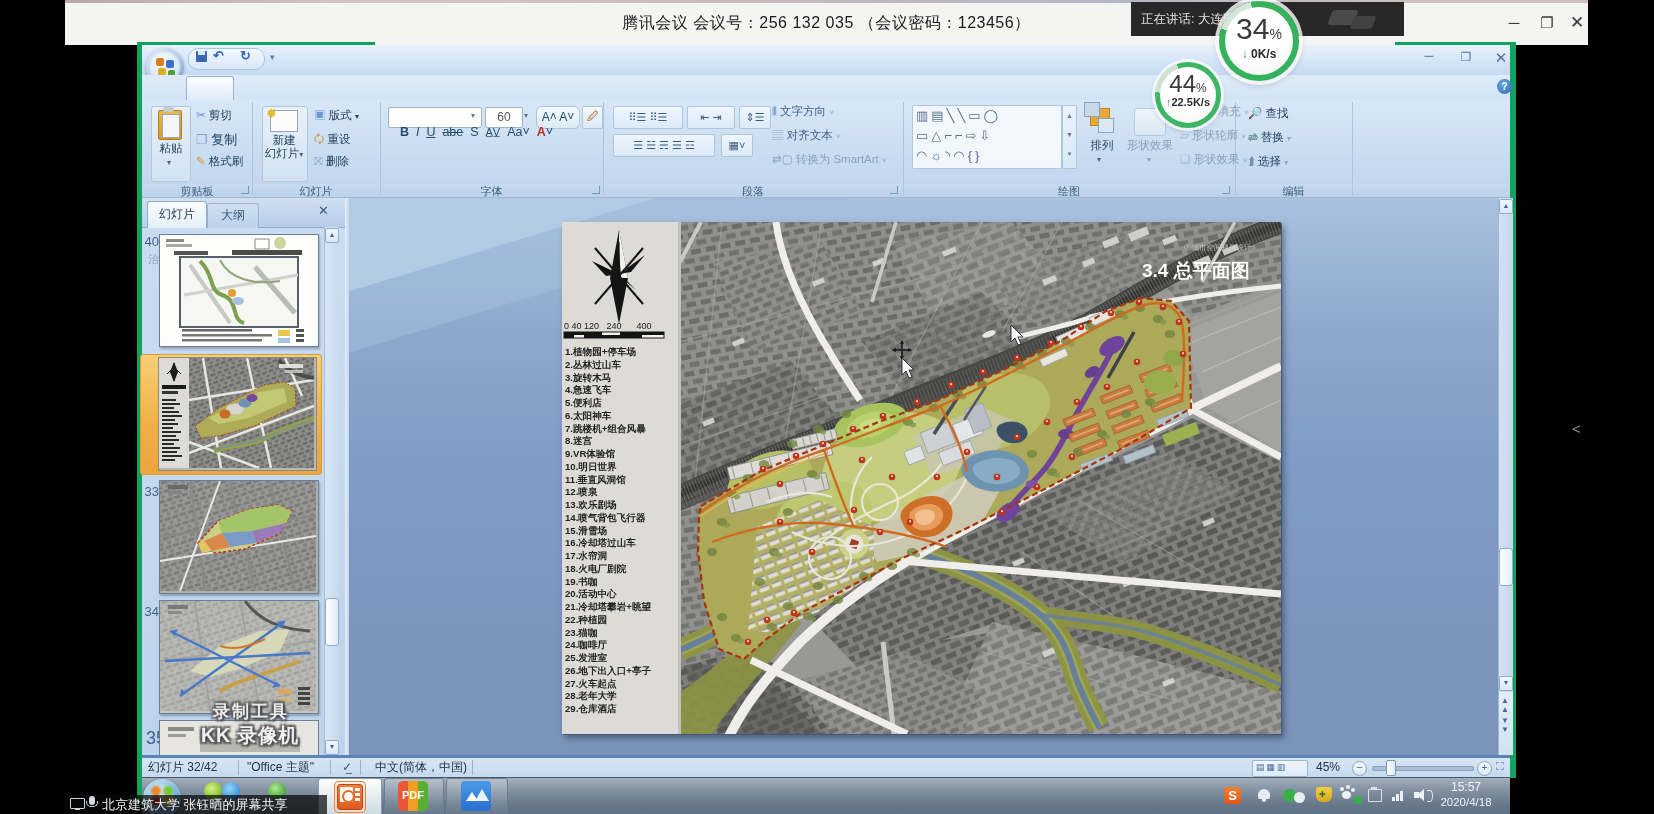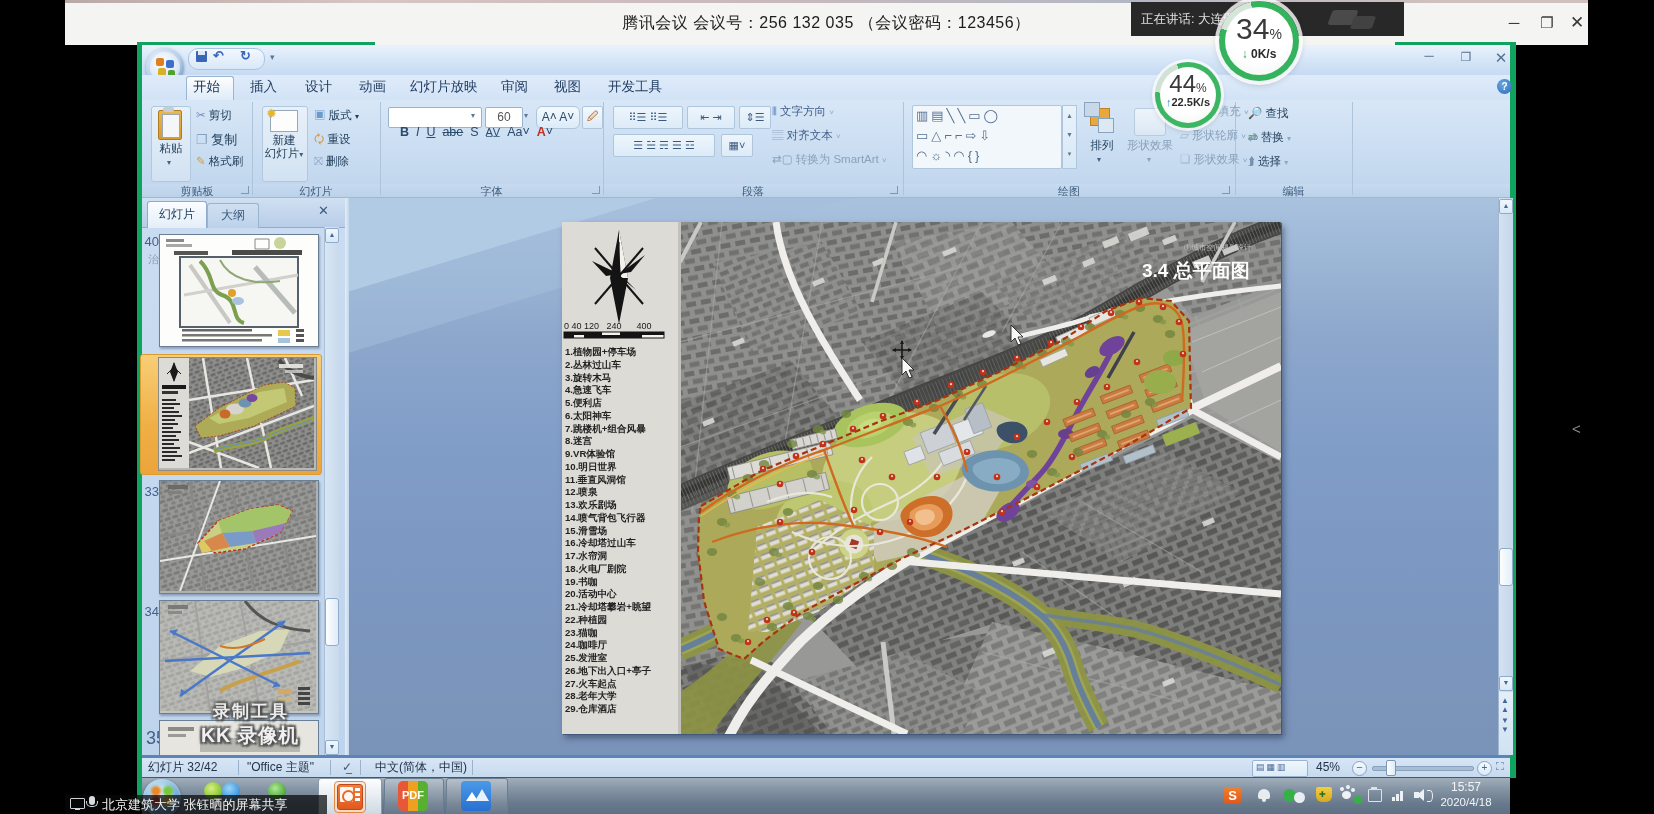--- a/index.html
+++ b/index.html
@@ -56,30 +56,20 @@
 <div class="a" style="left:213px;top:48px;width:20px;height:20px;font-size:13px;color:#3a66c0;font-weight:bold;">↶</div>
 <div class="a" style="left:240px;top:48px;width:20px;height:20px;font-size:13px;color:#3a66c0;font-weight:bold;">↻</div>
 <div class="a" style="left:270px;top:52px;font-size:9px;color:#5a7a9a;">▾</div>
 
 <div class="a" style="left:1418px;top:51px;width:22px;height:14px;color:#53708e;font-size:13px;line-height:10px;text-align:center;">─</div>
 <div class="a" style="left:1455px;top:51px;width:22px;height:14px;color:#53708e;font-size:12px;line-height:13px;text-align:center;">❐</div>
 <div class="a" style="left:1490px;top:50px;width:22px;height:15px;color:#53708e;font-size:15px;line-height:15px;text-align:center;">✕</div>
 
 <div class="a" style="left:142px;top:75px;width:1368px;height:25px;background:linear-gradient(#dfebfa,#d2e3f6);"></div>
 <div class="a" style="left:186px;top:76px;width:46px;height:24px;background:linear-gradient(#fefefe,#eaf2fb 60%,#dcebf8);border:1px solid #98b6d4;border-bottom:none;border-radius:3px 3px 0 0;"></div>
-<div class="a" style="left:142px;top:75px;width:1368px;height:25px;font-size:13.5px;color:#1d3a5f;">
-<span class="a" style="left:51px;top:3px;color:#15314e;">开始</span>
-<span class="a" style="left:108px;top:3px;">插入</span>
-<span class="a" style="left:163px;top:3px;">设计</span>
-<span class="a" style="left:217px;top:3px;">动画</span>
-<span class="a" style="left:268px;top:3px;">幻灯片放映</span>
-<span class="a" style="left:359px;top:3px;">审阅</span>
-<span class="a" style="left:412px;top:3px;">视图</span>
-<span class="a" style="left:466px;top:3px;">开发工具</span>
-</div>
 <div class="a circ" style="left:1497px;top:79px;width:15px;height:15px;background:radial-gradient(circle at 40% 35%,#6aa8e0,#2a68b8);color:#fff;font-size:10px;font-weight:bold;text-align:center;line-height:15px;">?</div>
 
 <div class="a" style="left:142px;top:100px;width:1368px;height:84px;background:linear-gradient(#d8e7f7,#cbdef2 55%,#c2d7ee);"></div>
 <div class="a" style="left:142px;top:184px;width:1368px;height:13px;background:linear-gradient(#c6daf0,#bcd2ea);"></div>
 <div class="a" style="left:142px;top:197px;width:1368px;height:1px;background:#a0b8d0;"></div>
 
 <div class="a" style="left:252px;top:102px;width:1px;height:93px;background:#aec4da;"></div>
 <div class="a" style="left:380px;top:102px;width:1px;height:93px;background:#aec4da;"></div>
 <div class="a" style="left:603px;top:102px;width:1px;height:93px;background:#aec4da;"></div>
 <div class="a" style="left:903px;top:102px;width:1px;height:93px;background:#aec4da;"></div>

